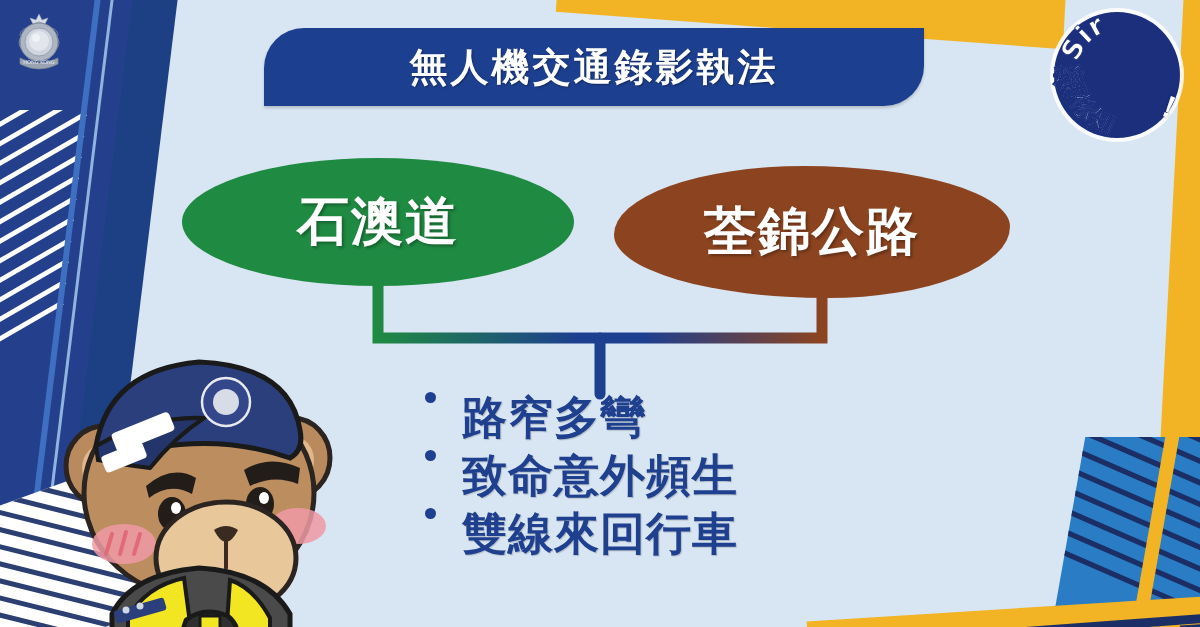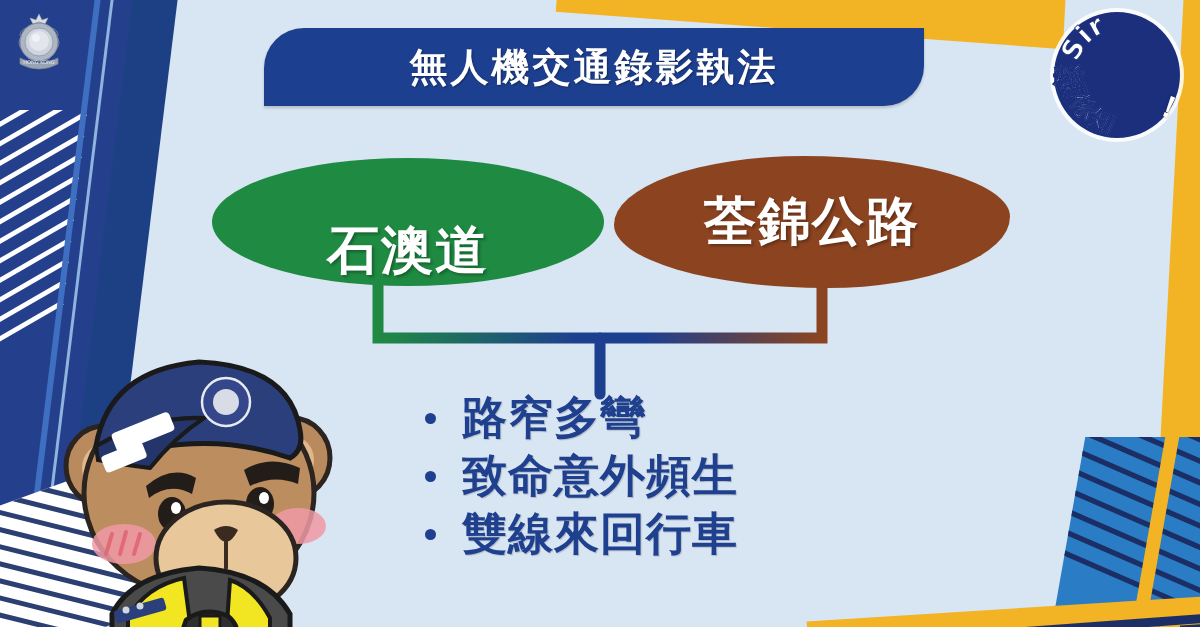--- a/index.html
+++ b/index.html
@@ -264,28 +264,27 @@
   }
   .pill .lbl {
     color:#ffffff;
     font-weight:bold;
     font-size:52px;
     letter-spacing:2px;
     font-family:"DejaVu Sans", sans-serif;
     text-shadow:2px 2px 3px rgba(0,0,0,0.30);
   }
   #pill-green {
-    left:212px; top:158px;
+    left:182px; top:158px;
     width:392px; height:128px;
     background:#1f8a42;
     border-radius:50% / 50%;
-    align-items:flex-end;
   }
   #pill-rust {
-    left:614px; top:156px;
+    left:614px; top:166px;
     width:396px; height:132px;
     background:#8c4420;
     border-radius:48% 52% 46% 54% / 52% 46% 54% 48%;
   }
 
   
   .connector {
     position:absolute;
     left:330px; top:272px;
     width:540px; height:130px;
@@ -293,21 +292,21 @@
   }
 
   
   .bullets {
     position:absolute;
     left:425px; top:392px;
     z-index:9;
   }
   .bullet-row {
     display:flex;
-    align-items:center;
+    align-items:flex-start;
     margin-bottom:6px;
   }
   .bullet-dot {
     width:11px; height:11px;
     border-radius:50%;
     background:#1f3f8f;
     margin-right:26px;
     flex:0 0 auto;
   }
   .bullet-text {

